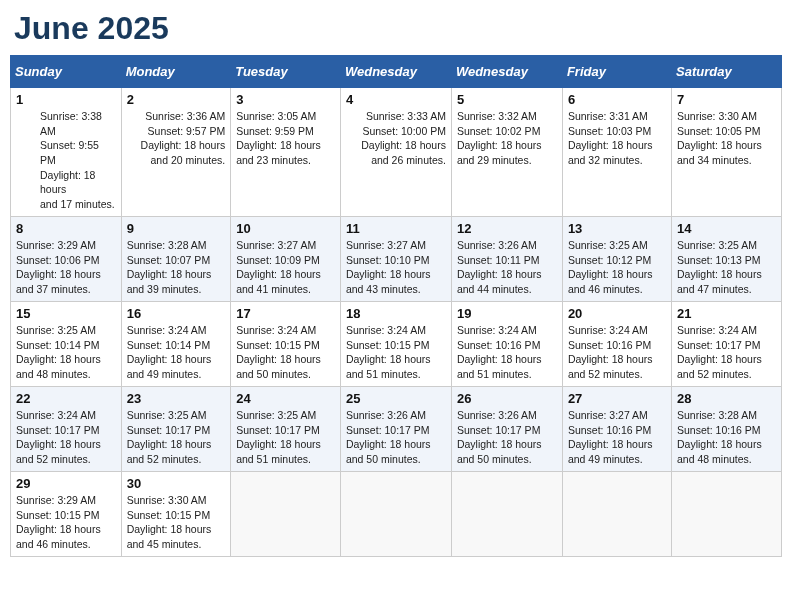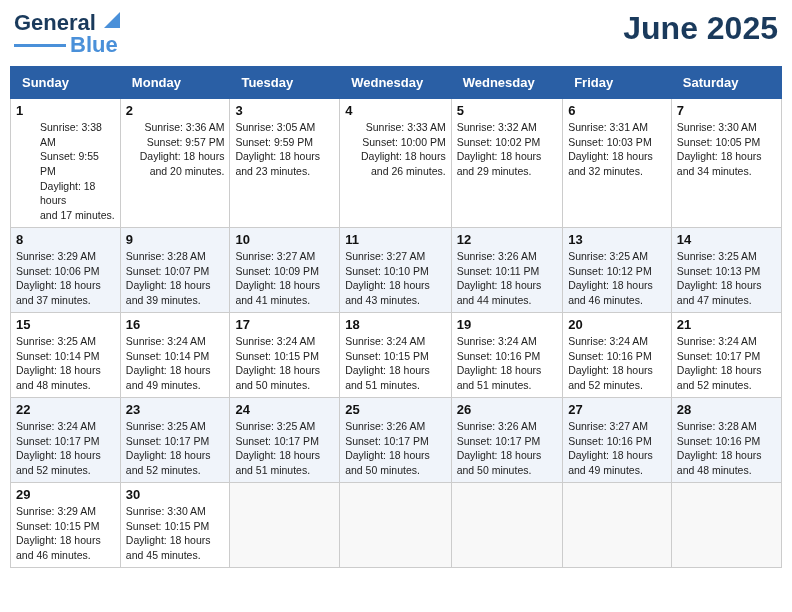--- a/index.html
+++ b/index.html
@@ -35,25 +35,26 @@
       color: #555;
     }
     table {
       width: 100%;
       border-collapse: collapse;
       font-size: 11px;
     }
     thead tr th {
       background: #2a5fa5;
       color: #fff;
-      padding: 8px 11px;
+      padding: 8px 4px;
       font-size: 13px;
       font-weight: bold;
       text-align: left;
       border: 1px solid #2a5fa5;
+      font-style: italic;
     }
     tbody tr td {
       border: 1px solid #ccc;
       vertical-align: top;
       padding: 4px 5px;
       min-height: 80px;
       height: 85px;
       width: 113px;
     }
     tbody tr:nth-child(odd) td {
@@ -75,32 +76,20 @@
       line-height: 1.4;
     }
     .empty {
       background: #f8f8f8 !important;
     }
   </style>
 </head>
 <body>
 
 <div class="header">
-  <div class="logo">
-    <div style="display:flex;align-items:center;">
-      <span style="font-size:22px;font-weight:bold;color:#1a3a5c;">General</span>
-      <svg width="22" height="22" viewBox="0 0 22 22" style="margin-left:2px;margin-top:-4px;">
-        <polygon points="6,18 22,2 22,18" fill="#4a90d9"></polygon>
-      </svg>
-    </div>
-    <div style="display:flex;align-items:center;margin-top:-4px;">
-      <div style="width:52px;height:3px;background:#4a90d9;margin-right:4px;"></div>
-      <span style="font-size:22px;font-weight:bold;color:#4a90d9;">Blue</span>
-    </div>
-  </div>
   <div class="title-block">
     <div class="main-title">June 2025</div>
   </div>
 </div>
 
 <table>
   <thead>
     <tr>
     <th>Sunday</th>
         <th>Monday</th>

